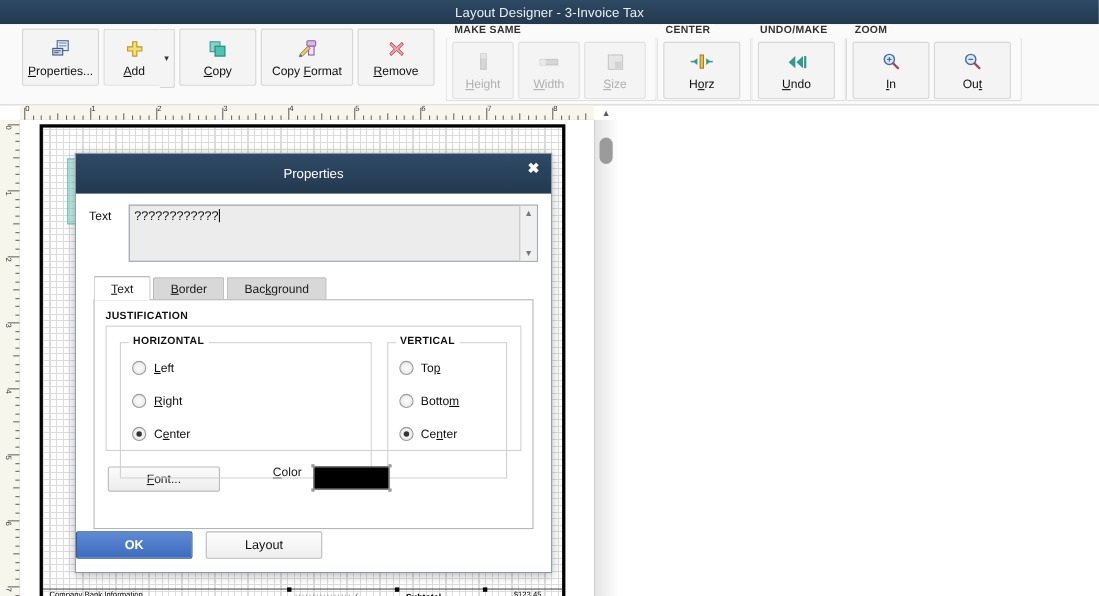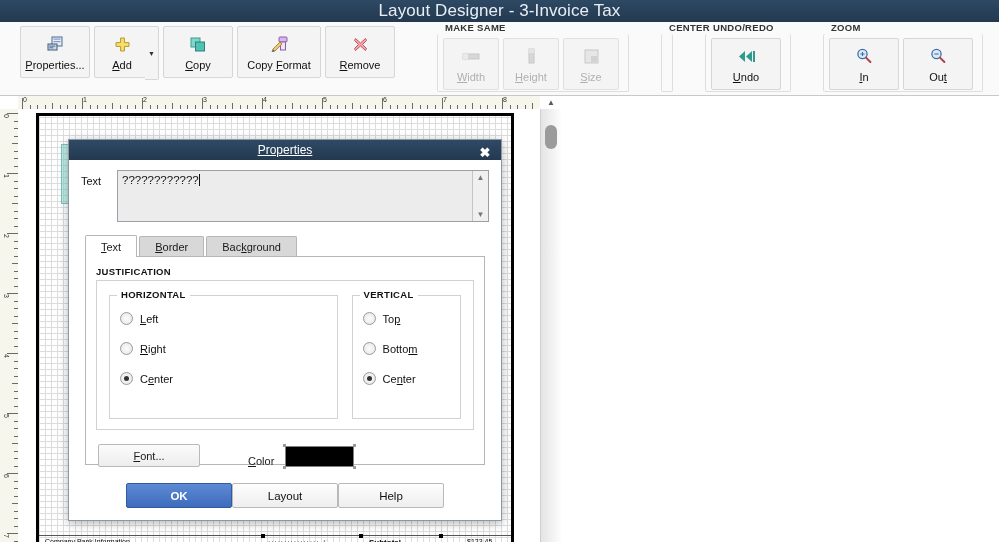--- a/index.html
+++ b/index.html
@@ -15,21 +15,21 @@
     font-size: 11px;
     color: #1a1a1a;
     position: relative;
   }
 
   
   #titlebar {
     height: 22px;
     background: linear-gradient(#2e4964, #23394f);
     color: #e8eef4;
-    font-size: 17px;
+    font-size: 12px;
     display: flex;
     align-items: center;
     justify-content: center;
     letter-spacing: .1px;
   }
 
   
   #ribbon {
     height: 74px;
     background: #fafafa;
@@ -48,21 +48,20 @@
     padding: 0 6px;
     box-sizing: border-box;
   }
   .tb-group.boxed {
     border: 1px solid #dedede;
     border-top: none;
     margin-top: 12px;
     height: 58px;
     border-radius: 2px;
     padding: 0 5px;
-    margin-left: 32px;
   }
   .grp-label {
     position: absolute;
     top: -12px;
     left: 4px;
     font-size: 9.5px;
     font-weight: bold;
     color: #333;
     letter-spacing: .3px;
     background: #fafafa;
@@ -231,29 +230,28 @@
     position: absolute;
     left: 68px; top: 139px;
     width: 434px; height: 382px;
     background: #ffffff;
     border: 1px solid #8b97a3;
     box-shadow: 0 2px 9px rgba(0,0,0,.30);
     box-sizing: border-box;
     z-index: 20;
   }
   #dlg-title {
-    height: 20px;
+    height: 36px;
     background: linear-gradient(#2f4a66, #23394f);
     color: #fff;
     display: flex;
     align-items: center;
     justify-content: center;
     font-size: 12px;
     position: relative;
-    text-decoration: underline;
   }
   #dlg-close {
     position: absolute;
     right: 8px; top: 4px;
     width: 16px; height: 16px;
     color: #fff;
     font-size: 13px;
     font-weight: bold;
     display: flex; align-items: center; justify-content: center;
     cursor: pointer;
@@ -344,21 +342,21 @@
   }
   .sec-title {
     font-size: 9.5px;
     font-weight: bold;
     letter-spacing: .3px;
     color: #111;
     margin-bottom: 3px;
   }
   #just-box {
     border: 1px solid #d2d2d2;
-    height: 150px;
+    height: 114px;
     box-sizing: border-box;
     display: flex;
     padding: 14px 12px 0 12px;
     position: relative;
   }
   .sub-group {
     position: relative;
     border: 1px solid #d2d2d2;
     box-sizing: border-box;
     padding: 16px 10px 0 10px;
@@ -413,21 +411,21 @@
   }
   .chk {
     width: 11px; height: 11px;
     border: 1px solid #d4d4d4;
     background: #f3f3f3;
     margin-right: 6px;
     flex: none;
   }
   #fontrow {
     display: flex;
-    align-items: flex-end;
+    align-items: flex-start;
     margin-top: 14px;
     padding-left: 2px;
   }
   #font-btn {
     width: 100px; height: 21px;
     background: linear-gradient(#fbfbfb,#ededed);
     border: 1px solid #b9b9b9;
     border-radius: 2px;
     font-size: 11px;
     display: flex; align-items: center; justify-content: center;
@@ -439,21 +437,22 @@
     width: 67px; height: 19px;
     background: #000000;
     border: 1px solid #808080;
     position: relative;
   }
   .cs-h { position:absolute; width:3px; height:3px; background:#9a9a9a; }
   #btnrow {
     position: absolute;
     left: 0; right: 0; bottom: 12px;
     display: flex;
-    justify-content: center;
+    justify-content: flex-start;
+    gap: 12px;
   }
   .dbtn {
     width: 104px; height: 23px;
     border-radius: 2px;
     font-size: 11.5px;
     display: flex; align-items: center; justify-content: center;
     cursor: pointer;
     border: 1px solid #b9b9b9;
     background: linear-gradient(#fdfdfd,#eeeeee);
     color: #111;
@@ -532,55 +531,67 @@
       </span>
       <span class="lbl"><span class="und">R</span>emove</span>
     </div>
   </div>
 
   <div class="tb-group boxed">
     <span class="grp-label">MAKE SAME</span>
 
     <div class="tb-btn narrow disabled">
       <span class="ico">
+        <svg width="11" height="16" viewBox="0 0 11 16">
+          <rect x="3" y="1" width="5" height="14" fill="#9b9b9b" stroke="#6a6a6a"></rect>
+          <rect x="3" y="1" width="5" height="4" fill="#c8c8c8"></rect>
+        </svg>
+      </span>
+      <span class="lbl"><span class="und">H</span>eight</span>
+    </div>
+
+    <div class="tb-btn narrow disabled">
+      <span class="ico">
         <svg width="18" height="11" viewBox="0 0 18 11">
           <rect x="1" y="3" width="16" height="5" fill="#9b9b9b" stroke="#6a6a6a"></rect>
           <rect x="1" y="3" width="5" height="5" fill="#d8d8d8"></rect>
         </svg>
       </span>
       <span class="lbl"><span class="und">W</span>idth</span>
     </div>
 
     <div class="tb-btn narrow disabled">
       <span class="ico">
-        <svg width="11" height="16" viewBox="0 0 11 16">
-          <rect x="3" y="1" width="5" height="14" fill="#9b9b9b" stroke="#6a6a6a"></rect>
-          <rect x="3" y="1" width="5" height="4" fill="#c8c8c8"></rect>
-        </svg>
-      </span>
-      <span class="lbl"><span class="und">H</span>eight</span>
-    </div>
-
-    <div class="tb-btn narrow disabled">
-      <span class="ico">
         <svg width="15" height="15" viewBox="0 0 15 15">
           <rect x="1" y="1" width="13" height="13" fill="#c9c9c9" stroke="#6a6a6a"></rect>
           <rect x="7" y="7" width="6" height="6" fill="#8e8e8e"></rect>
         </svg>
       </span>
       <span class="lbl"><span class="und">S</span>ize</span>
     </div>
   </div>
 
   <div class="tb-group boxed">
     <span class="grp-label">CENTER</span>
+    <div class="tb-btn">
+      <span class="ico">
+        <svg width="22" height="14" viewBox="0 0 22 14">
+          <rect x="9.5" y="1" width="3" height="12" fill="#f0c040" stroke="#a8811c"></rect>
+          <path d="M7 4 L3 7 L7 10 Z" fill="#2f9a8e"></path>
+          <path d="M15 4 L19 7 L15 10 Z" fill="#2f9a8e"></path>
+          <rect x="1" y="6.3" width="3" height="1.4" fill="#2f9a8e"></rect>
+          <rect x="18" y="6.3" width="3" height="1.4" fill="#2f9a8e"></rect>
+        </svg>
+      </span>
+      <span class="lbl">H<span class="und">o</span>rz</span>
+    </div>
   </div>
 
   <div class="tb-group boxed">
-    <span class="grp-label">UNDO/REDO</span>
+    <span class="grp-label">UNDO/MAKE</span>
 
     <div class="tb-btn">
       <span class="ico">
         <svg width="20" height="13" viewBox="0 0 20 13">
           <path d="M9 1 L3 6.5 L9 12 Z" fill="#2f9a8e"></path>
           <path d="M16 1 L10 6.5 L16 12 Z" fill="#2f9a8e"></path>
           <rect x="17" y="1" width="2" height="11" fill="#2f9a8e"></rect>
         </svg>
       </span>
       <span class="lbl"><span class="und">U</span>ndo</span>
@@ -882,15 +893,14 @@
           <span class="cs-h" style="left:-3px;bottom:-3px;"></span>
           <span class="cs-h" style="right:-3px;bottom:-3px;"></span>
         </div>
       </div>
     </div>
   </div>
 
   <div id="btnrow">
     <div class="dbtn primary">OK</div>
     <div class="dbtn">Layout</div>
-    <div class="dbtn">Help</div>
   </div>
 </div>
 
 </body></html>

